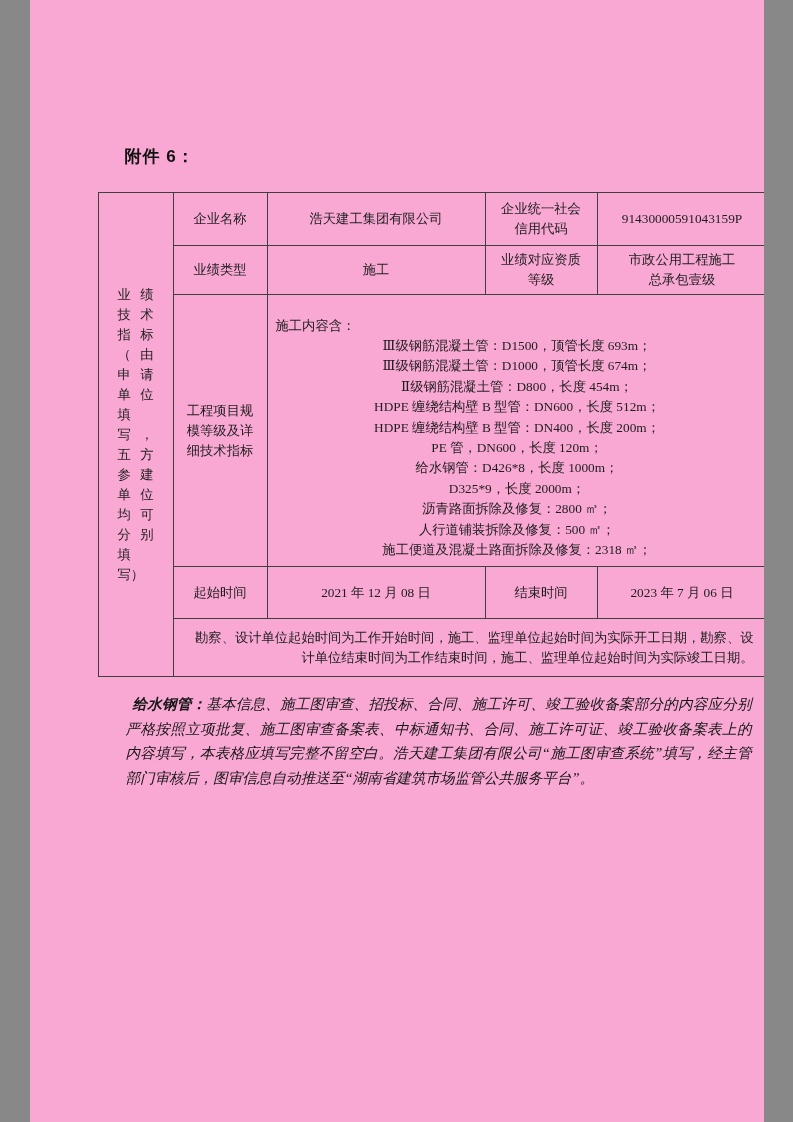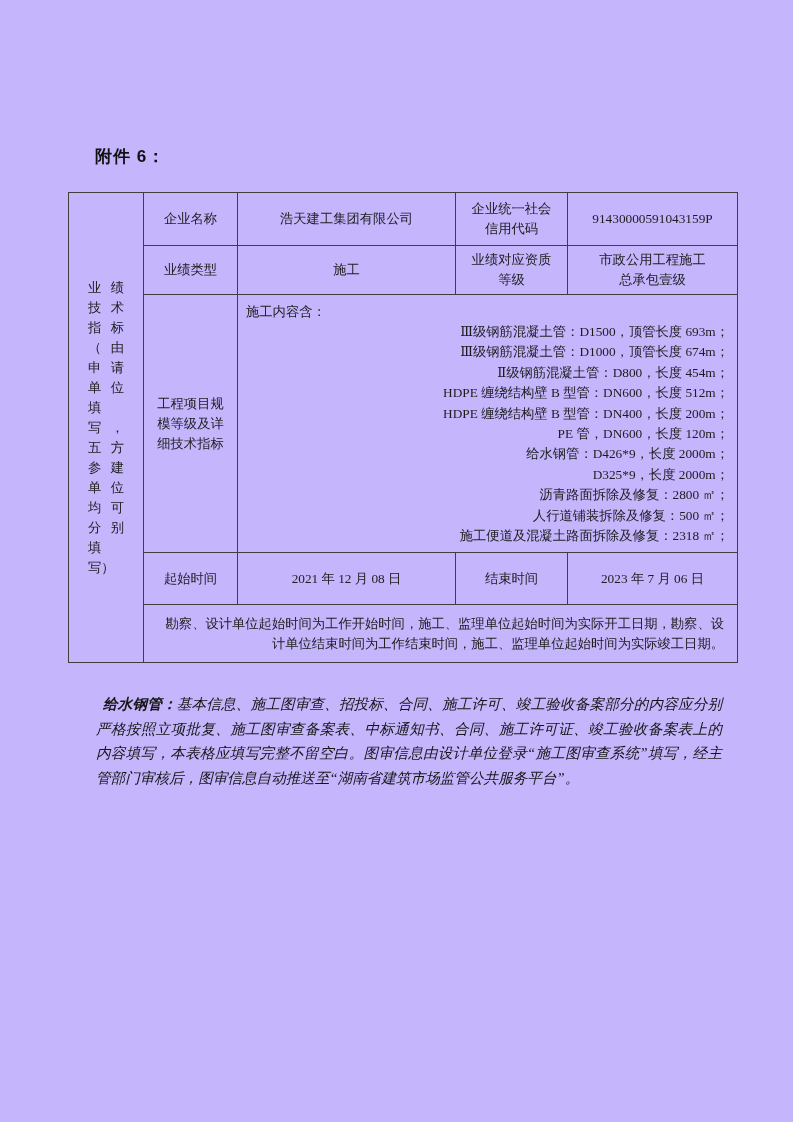--- a/index.html
+++ b/index.html
@@ -1,21 +1,21 @@
 <!DOCTYPE html>
 <html><head>
 <meta charset="utf-8">
 <style>
   html, body { margin: 0; padding: 0; background: #888; }
   .page {
     position: relative;
-    width: 793px;
+    width: 734px;
     height: 1122px;
     margin: 0 auto;
-    background: #c4b5fd;
+    background: #f9a8d4;
     font-family: "Liberation Serif", "DejaVu Serif", serif;
     color: #1d1d1d;
     overflow: hidden;
   }
   .doc-title {
     position: absolute;
     left: 95px;
     top: 145px;
     font-family: "Liberation Sans", "DejaVu Sans", sans-serif;
     font-weight: 700;
@@ -46,23 +46,23 @@
     padding: 4px 19px;
     line-height: 23px;
     border-radius: 11px;
   }
   td.lbl, td.val { text-align: center; padding: 4px 10px; }
   td.val-pre { white-space: pre-line; margin-top: 18px; }
   tr.r1 { height: 53px; }
   tr.r2 { height: 49px; }
   tr.r4 { height: 52px; }
   tr.r5 { height: 58px; }
-  td.content-cell { padding: 7px 8px 6px 8px; vertical-align: top; }
+  td.content-cell { padding: 21px 8px 6px 8px; vertical-align: top; }
   .content-intro { text-align: left; line-height: 20px; }
-  .content-item { text-align: right; line-height: 20.4px; }
+  .content-item { text-align: center; line-height: 20.4px; }
   td.note-cell { text-align: right; padding: 6px 13px; line-height: 22px; }
   .instructions {
     position: absolute;
     left: 96px;
     top: 692px;
     width: 626px;
     margin: 0;
     font-style: italic;
     font-size: 14.6px;
     line-height: 24.6px;
@@ -106,34 +106,34 @@
       <tr class="r3">
         <td class="lbl">工程项目规模等级及详细技术指标</td>
         <td class="content-cell" colspan="3">
           <div class="content-intro">施工内容含：</div>
           <div class="content-item">Ⅲ级钢筋混凝土管：D1500，顶管长度 693m；</div>
           <div class="content-item">Ⅲ级钢筋混凝土管：D1000，顶管长度 674m；</div>
           <div class="content-item">Ⅱ级钢筋混凝土管：D800，长度 454m；</div>
           <div class="content-item">HDPE 缠绕结构壁 B 型管：DN600，长度 512m；</div>
           <div class="content-item">HDPE 缠绕结构壁 B 型管：DN400，长度 200m；</div>
           <div class="content-item">PE 管，DN600，长度 120m；</div>
-          <div class="content-item">给水钢管：D426*9，长度 2000m；</div>
+          <div class="content-item">给水钢管：D426*8，长度 1000m；</div>
           <div class="content-item">D325*9，长度 2000m；</div>
           <div class="content-item">沥青路面拆除及修复：2800 ㎡；</div>
           <div class="content-item">人行道铺装拆除及修复：500 ㎡；</div>
           <div class="content-item">施工便道及混凝土路面拆除及修复：2318 ㎡；</div>
         </td>
       </tr>
       <tr class="r4">
         <td class="lbl">起始时间</td>
         <td class="val">2021 年 12 月 08 日</td>
         <td class="lbl">结束时间</td>
         <td class="val">2023 年 7 月 06 日</td>
       </tr>
       <tr class="r5">
         <td class="note-cell" colspan="4">勘察、设计单位起始时间为工作开始时间，施工、监理单位起始时间为实际开工日期，勘察、设计单位结束时间为工作结束时间，施工、监理单位起始时间为实际竣工日期。</td>
       </tr>
     </tbody>
   </table>
 
-  <p class="instructions"><span class="instr-label">给水钢管：</span><span>基本信息、施工图审查、招投标、合同、施工许可、竣工验收备案部分的内容应分别严格按照立项批复、施工图审查备案表、中标通知书、合同、施工许可证、竣工验收备案表上的内容填写，本表格应填写完整不留空白。图审信息由设计单位登录“施工图审查系统”填写，经主管部门审核后，图审信息自动推送至“湖南省建筑市场监管公共服务平台”。</span></p>
+  <p class="instructions"><span class="instr-label">给水钢管：</span><span>基本信息、施工图审查、招投标、合同、施工许可、竣工验收备案部分的内容应分别严格按照立项批复、施工图审查备案表、中标通知书、合同、施工许可证、竣工验收备案表上的内容填写，本表格应填写完整不留空白。浩天建工集团有限公司“施工图审查系统”填写，经主管部门审核后，图审信息自动推送至“湖南省建筑市场监管公共服务平台”。</span></p>
 
 </div>
 
 </body></html>

